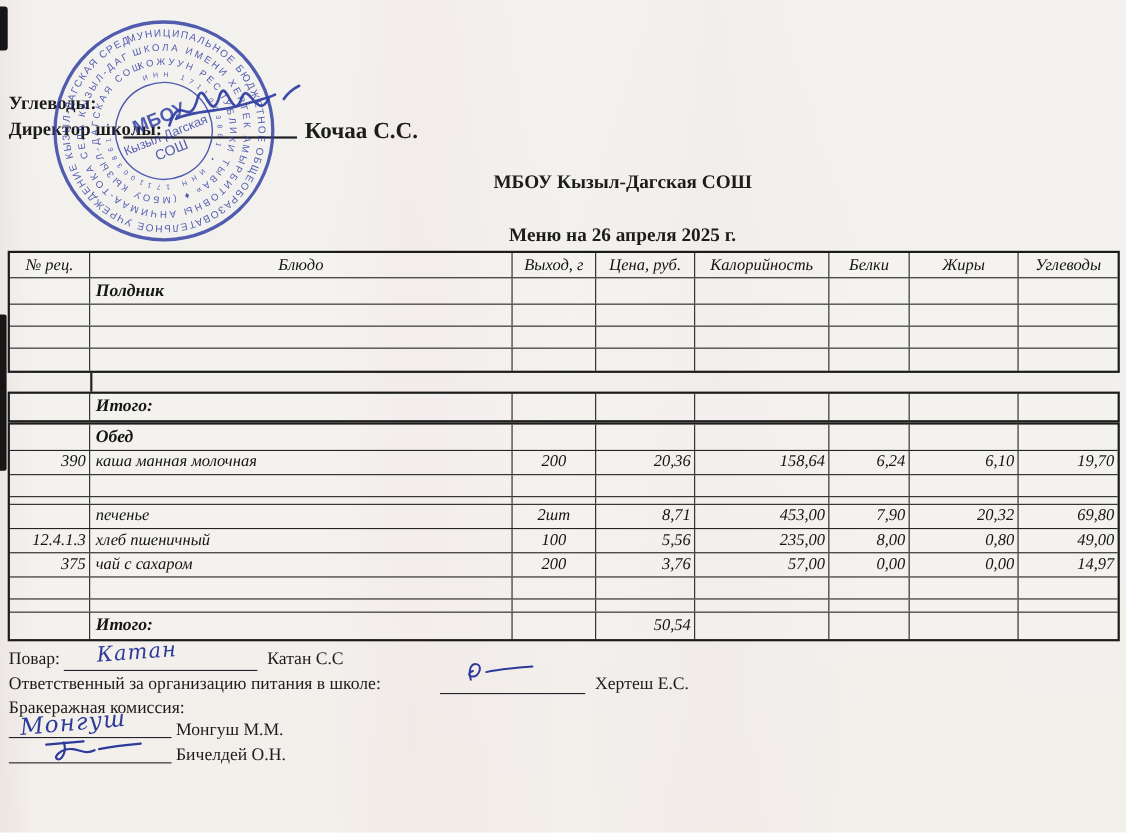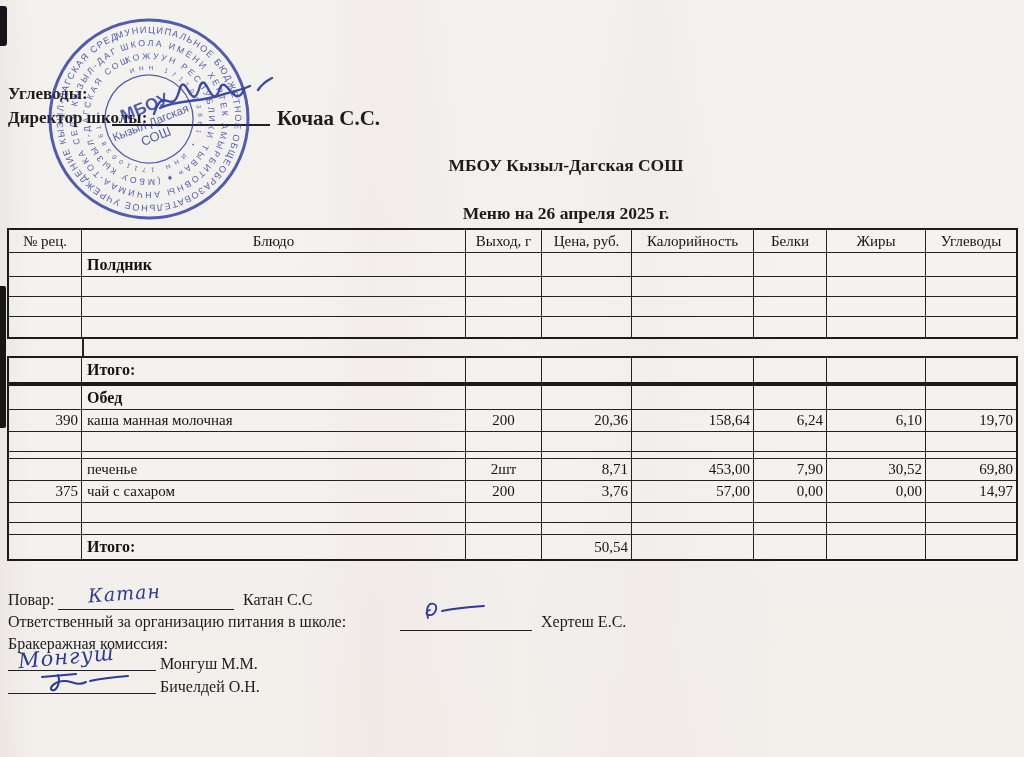--- a/index.html
+++ b/index.html
@@ -23,21 +23,21 @@
   .dir-sig{position:absolute;left:146px;top:74px;}
 
   
   .titles{position:absolute;left:106px;top:0;width:920px;text-align:center;}
   .title1{position:absolute;top:155px;left:0;width:100%;font-weight:bold;font-size:17.5px;}
   .title2{position:absolute;top:203px;left:0;width:100%;font-weight:bold;font-size:17.5px;}
 
   
   .menu-table{position:absolute;left:7px;top:228px;width:1011px;}
   .tblock{border:2.6px solid #1b1b1b;box-sizing:border-box;background:rgba(255,255,255,0.15);}
-  .trow{display:flex;border-bottom:1.6px solid #232323;box-sizing:border-box;}
+  .trow{display:flex;border-bottom:1.6px solid #232323;box-sizing:border-box;font-style:italic;}
   .tblock .trow:last-child{border-bottom:none;}
   .tcell{box-sizing:border-box;border-right:1.6px solid #232323;display:flex;align-items:center;
          font-size:15px;color:#141414;padding:0 3px;overflow:hidden;white-space:nowrap;}
   .tcell:last-child{border-right:none;}
   .c0{width:73px;justify-content:flex-end;}
   .c1{width:384px;justify-content:flex-start;padding-left:5px;}
   .c2{width:76px;justify-content:center;}
   .c3{width:90px;justify-content:flex-end;}
   .c4{width:122px;justify-content:flex-end;}
   .c5{width:73px;justify-content:flex-end;}
@@ -199,22 +199,32 @@
           <div class="tcell c6"></div>
           <div class="tcell c7"></div>
         </div>
         <div class="trow r-item">
           <div class="tcell c0"></div>
           <div class="tcell c1">печенье</div>
           <div class="tcell c2">2шт</div>
           <div class="tcell c3">8,71</div>
           <div class="tcell c4">453,00</div>
           <div class="tcell c5">7,90</div>
-          <div class="tcell c6">30,52</div>
+          <div class="tcell c6">20,32</div>
           <div class="tcell c7">69,80</div>
+        </div>
+        <div class="trow r-item">
+          <div class="tcell c0">12.4.1.3</div>
+          <div class="tcell c1">хлеб пшеничный</div>
+          <div class="tcell c2">100</div>
+          <div class="tcell c3">5,56</div>
+          <div class="tcell c4">235,00</div>
+          <div class="tcell c5">8,00</div>
+          <div class="tcell c6">0,80</div>
+          <div class="tcell c7">49,00</div>
         </div>
         <div class="trow r-item">
           <div class="tcell c0">375</div>
           <div class="tcell c1">чай с сахаром</div>
           <div class="tcell c2">200</div>
           <div class="tcell c3">3,76</div>
           <div class="tcell c4">57,00</div>
           <div class="tcell c5">0,00</div>
           <div class="tcell c6">0,00</div>
           <div class="tcell c7">14,97</div>

